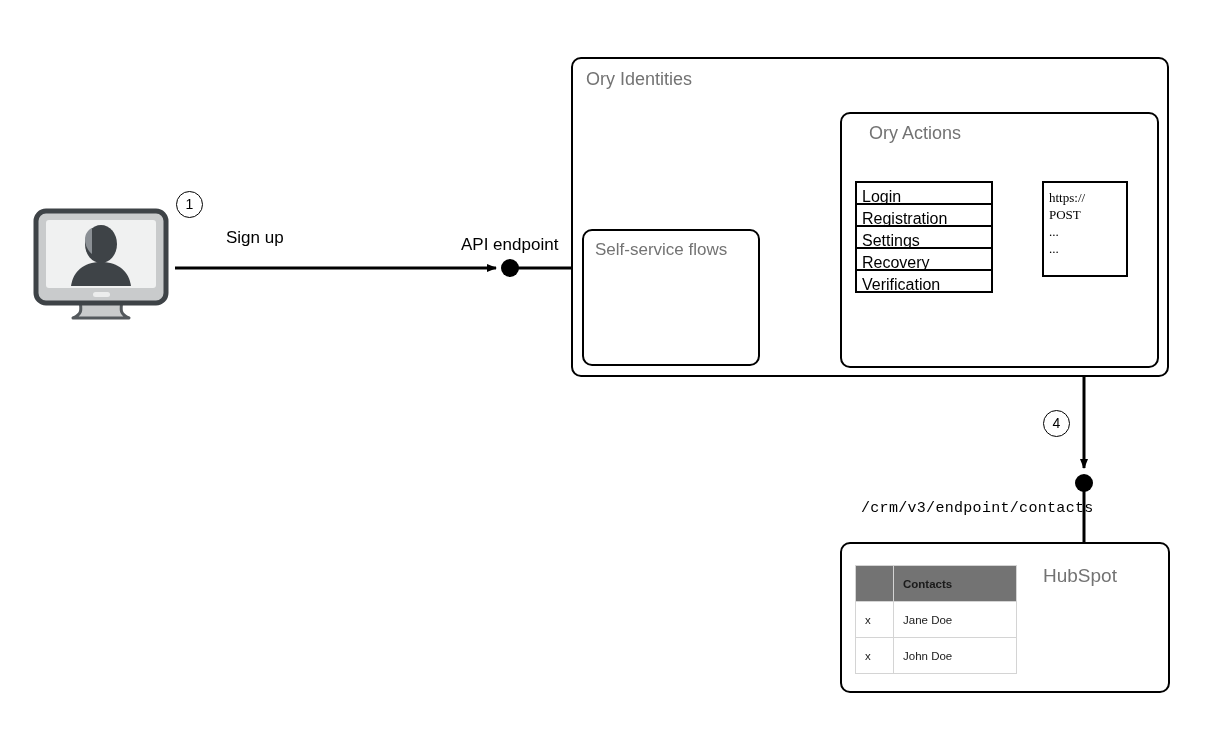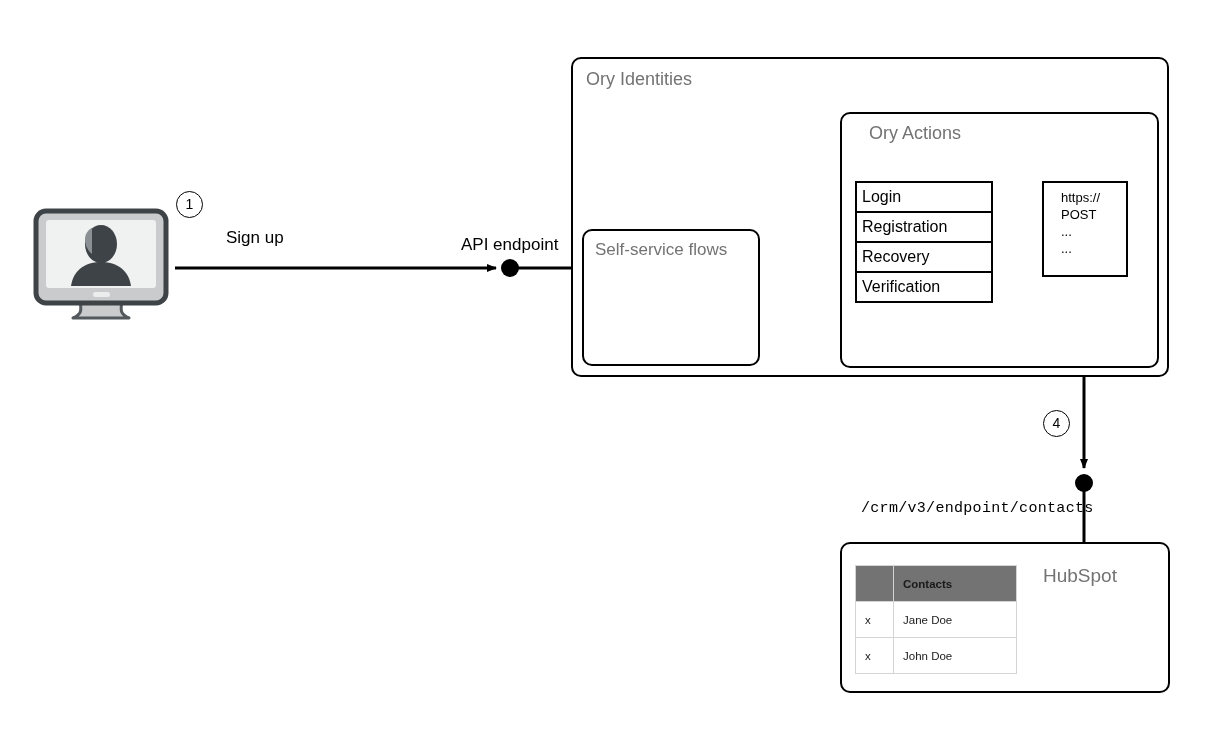--- a/index.html
+++ b/index.html
@@ -60,21 +60,21 @@
     position: absolute;
     left: 855px;
     top: 181px;
     width: 138px;
     border: 2px solid #000000;
     border-top: none;
     box-sizing: border-box;
     background: #ffffff;
   }
   #flow-list .flow-item {
-    height: 30px;
+    height: 22px;
     line-height: 28px;
     border-top: 2px solid #000000;
     box-sizing: border-box;
     padding-left: 5px;
     font-size: 16px;
     color: #000000;
     white-space: nowrap;
   }
 
   
@@ -83,27 +83,26 @@
     left: 1042px;
     top: 181px;
     width: 86px;
     height: 96px;
     border: 2px solid #000000;
     border-radius: 0;
     background: #ffffff;
     box-sizing: border-box;
   }
   #https-box .code {
-    font-family: Liberation Sans, sans-serif;
+    font-family: Liberation Serif, serif;
     font-size: 13px;
     line-height: 17px;
     padding: 6px 0 0 5px;
     color: #000000;
     white-space: pre;
-    margin-left: 12px;
   }
 
   
   #hubspot-box { left: 840px; top: 542px; width: 330px; height: 151px; }
   #hubspot-title {
     left: 1043px;
     top: 565px;
     font-size: 19px;
   }
   #contacts-table {
@@ -228,20 +227,21 @@
 
   <div class="box" id="self-service-box"></div>
   <div class="box-title" id="self-service-title">Self-service flows</div>
 
   <div class="box" id="ory-actions-box"></div>
   <div class="box-title" id="ory-actions-title">Ory Actions</div>
 
   <div id="flow-list">
     <div class="flow-item">Login</div>
     <div class="flow-item">Registration</div>
+    <div class="flow-item">Settings</div>
     <div class="flow-item">Recovery</div>
     <div class="flow-item">Verification</div>
   </div>
 
   <div id="https-box">
     <div class="code">https://
 POST
 ...
 ...</div>
   </div>

